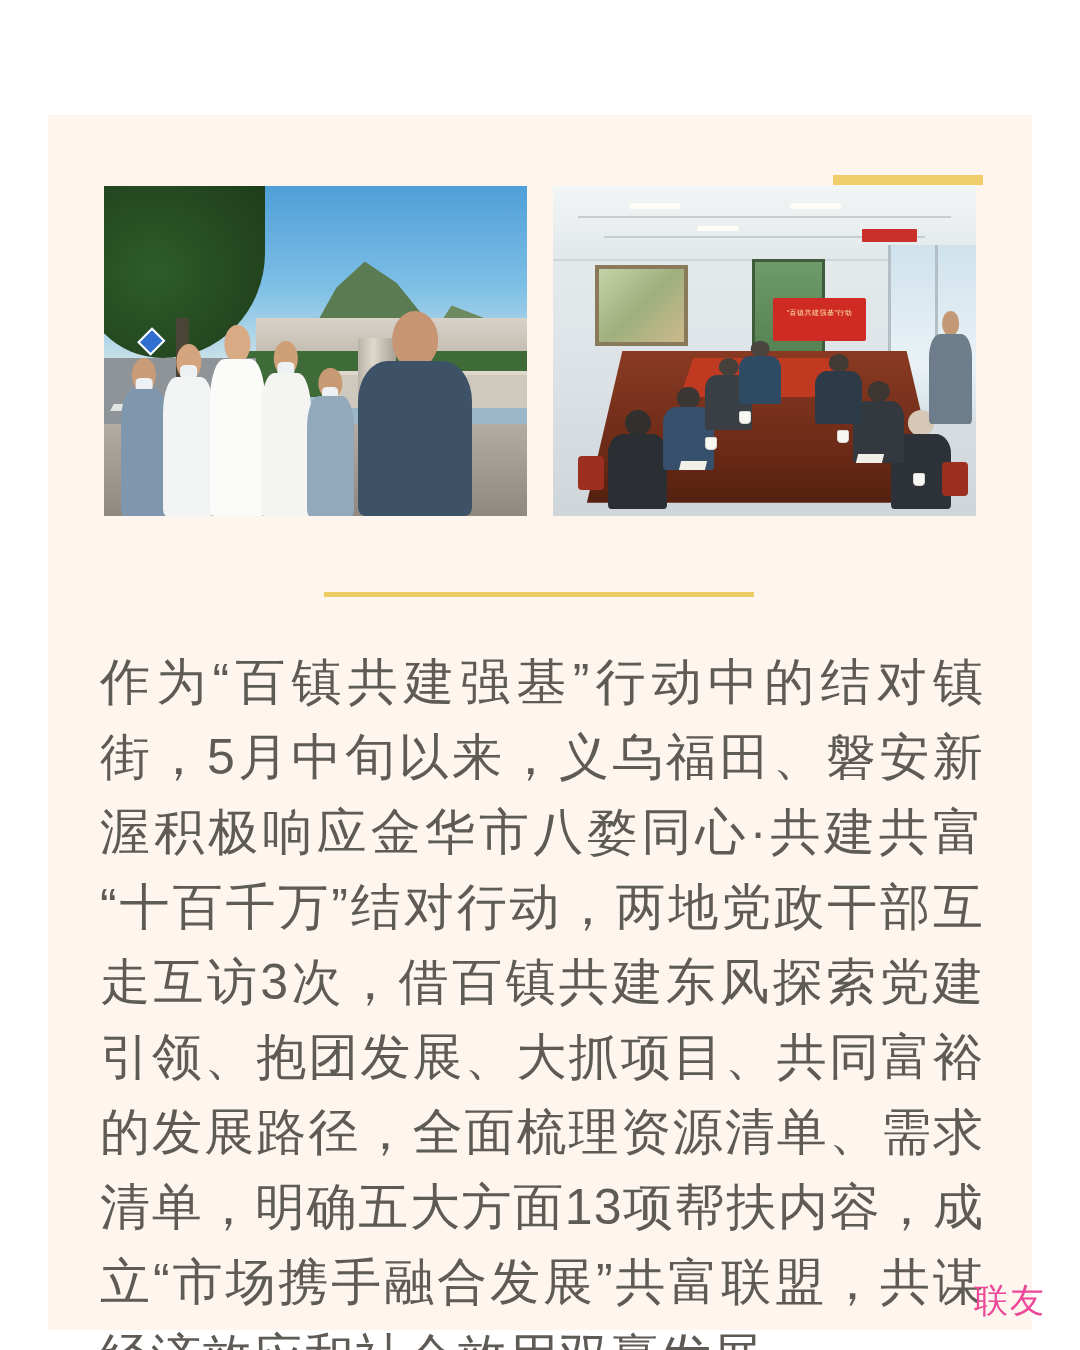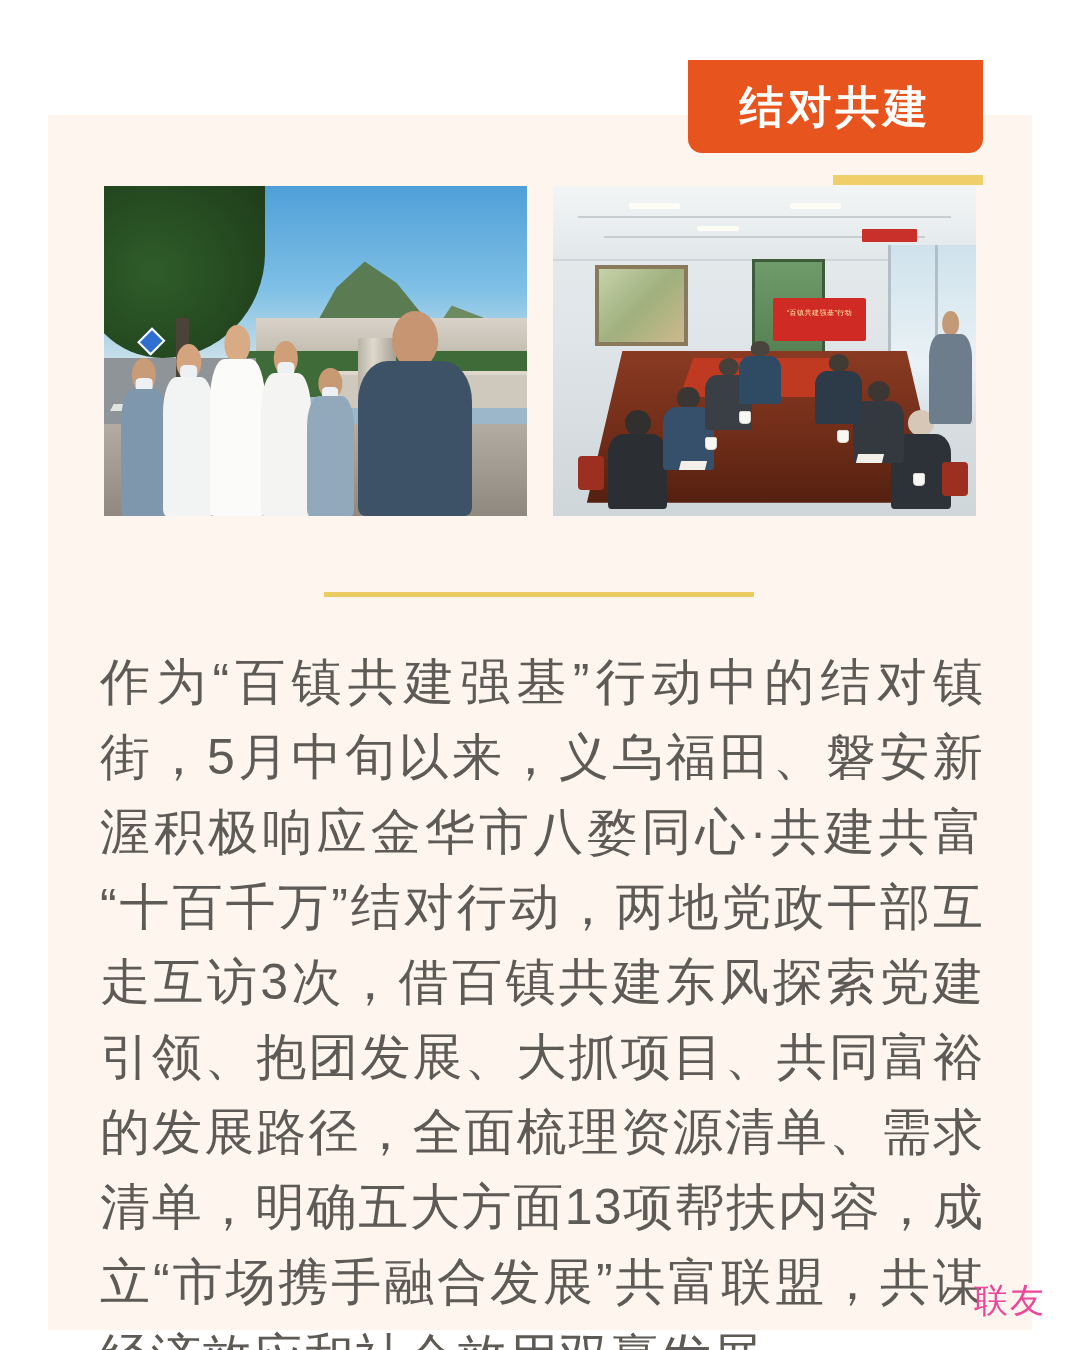--- a/index.html
+++ b/index.html
@@ -285,23 +285,20 @@
 </style>
 </head>
 <body>
 
 <div class="page">
 
   <div class="card"></div>
 
   <div class="accent-bar"></div>
 
-  <div class="banner">
-    <span class="banner-text">结对共建</span>
-  </div>
 
   <div class="photos">
 
     <div class="photo">
       <div class="p1-sky"></div>
       <div class="p1-mountain"></div>
       <div class="p1-mountain2"></div>
       <div class="p1-houses"></div>
       <div class="p1-greenbelt"></div>
       <div class="p1-road"></div>

